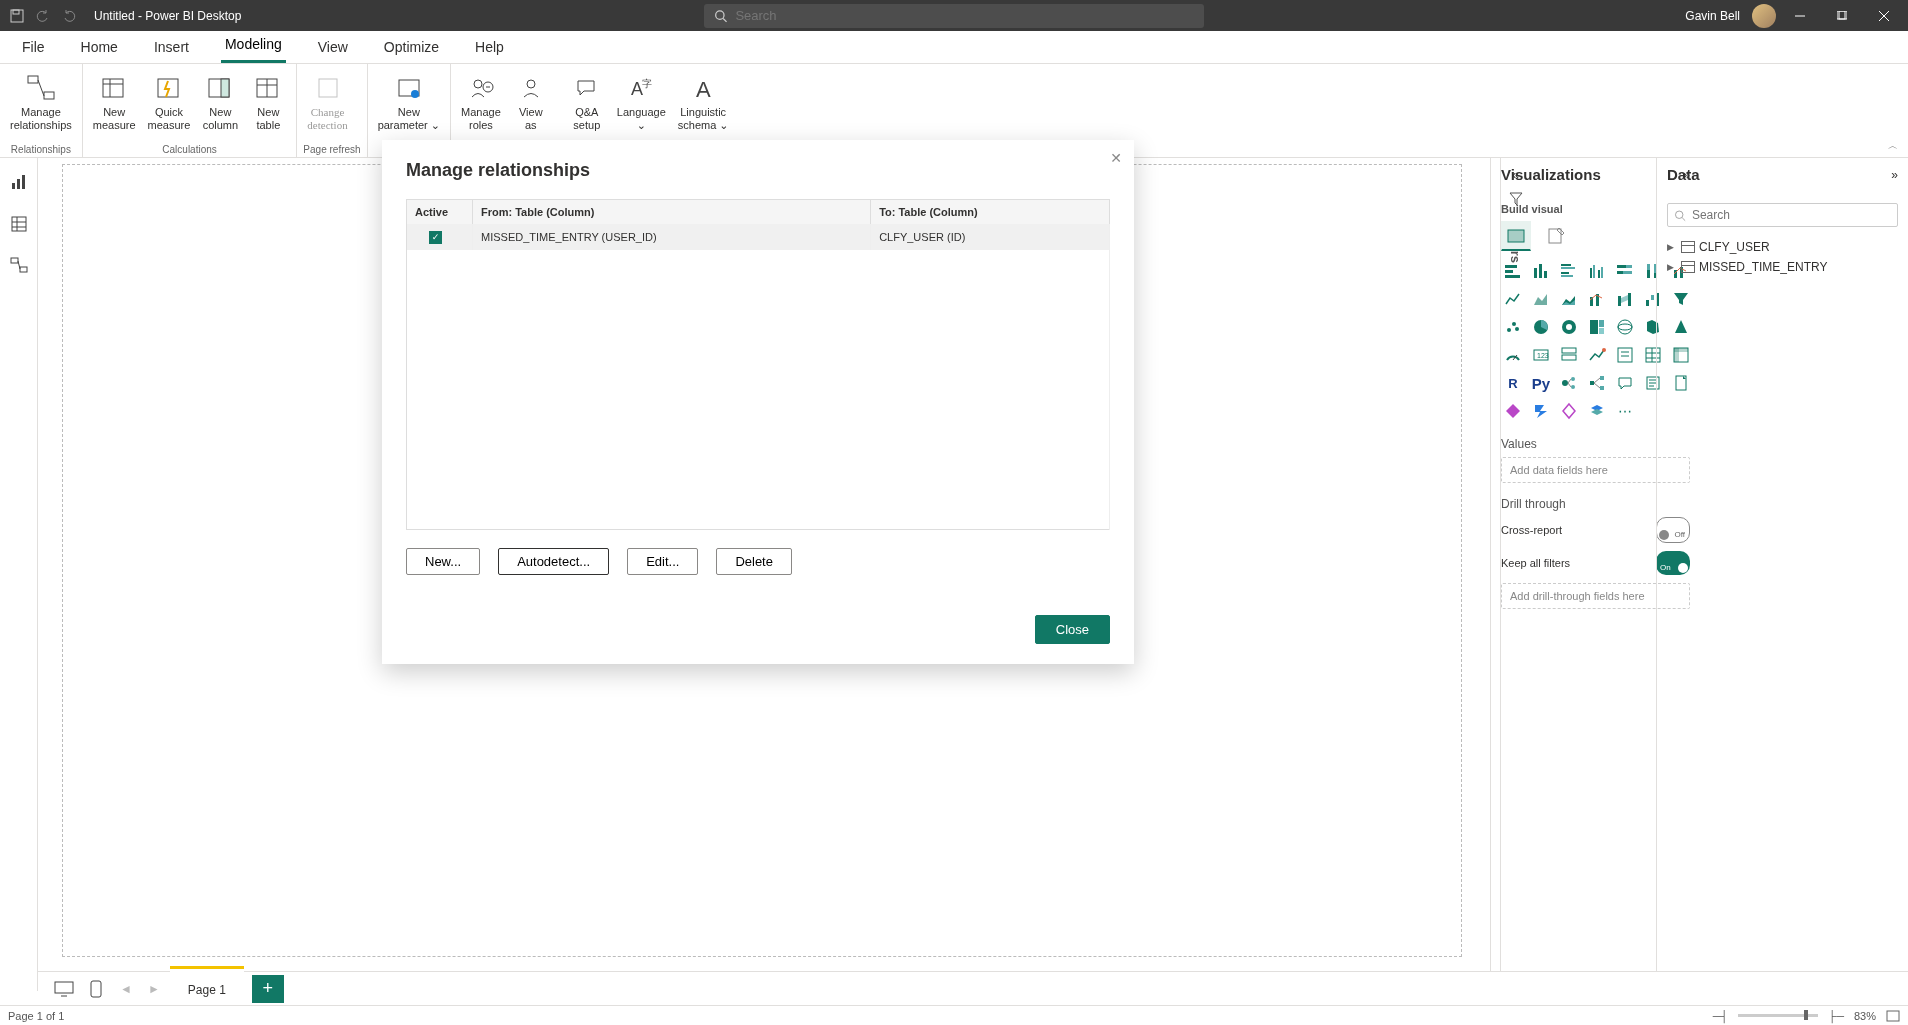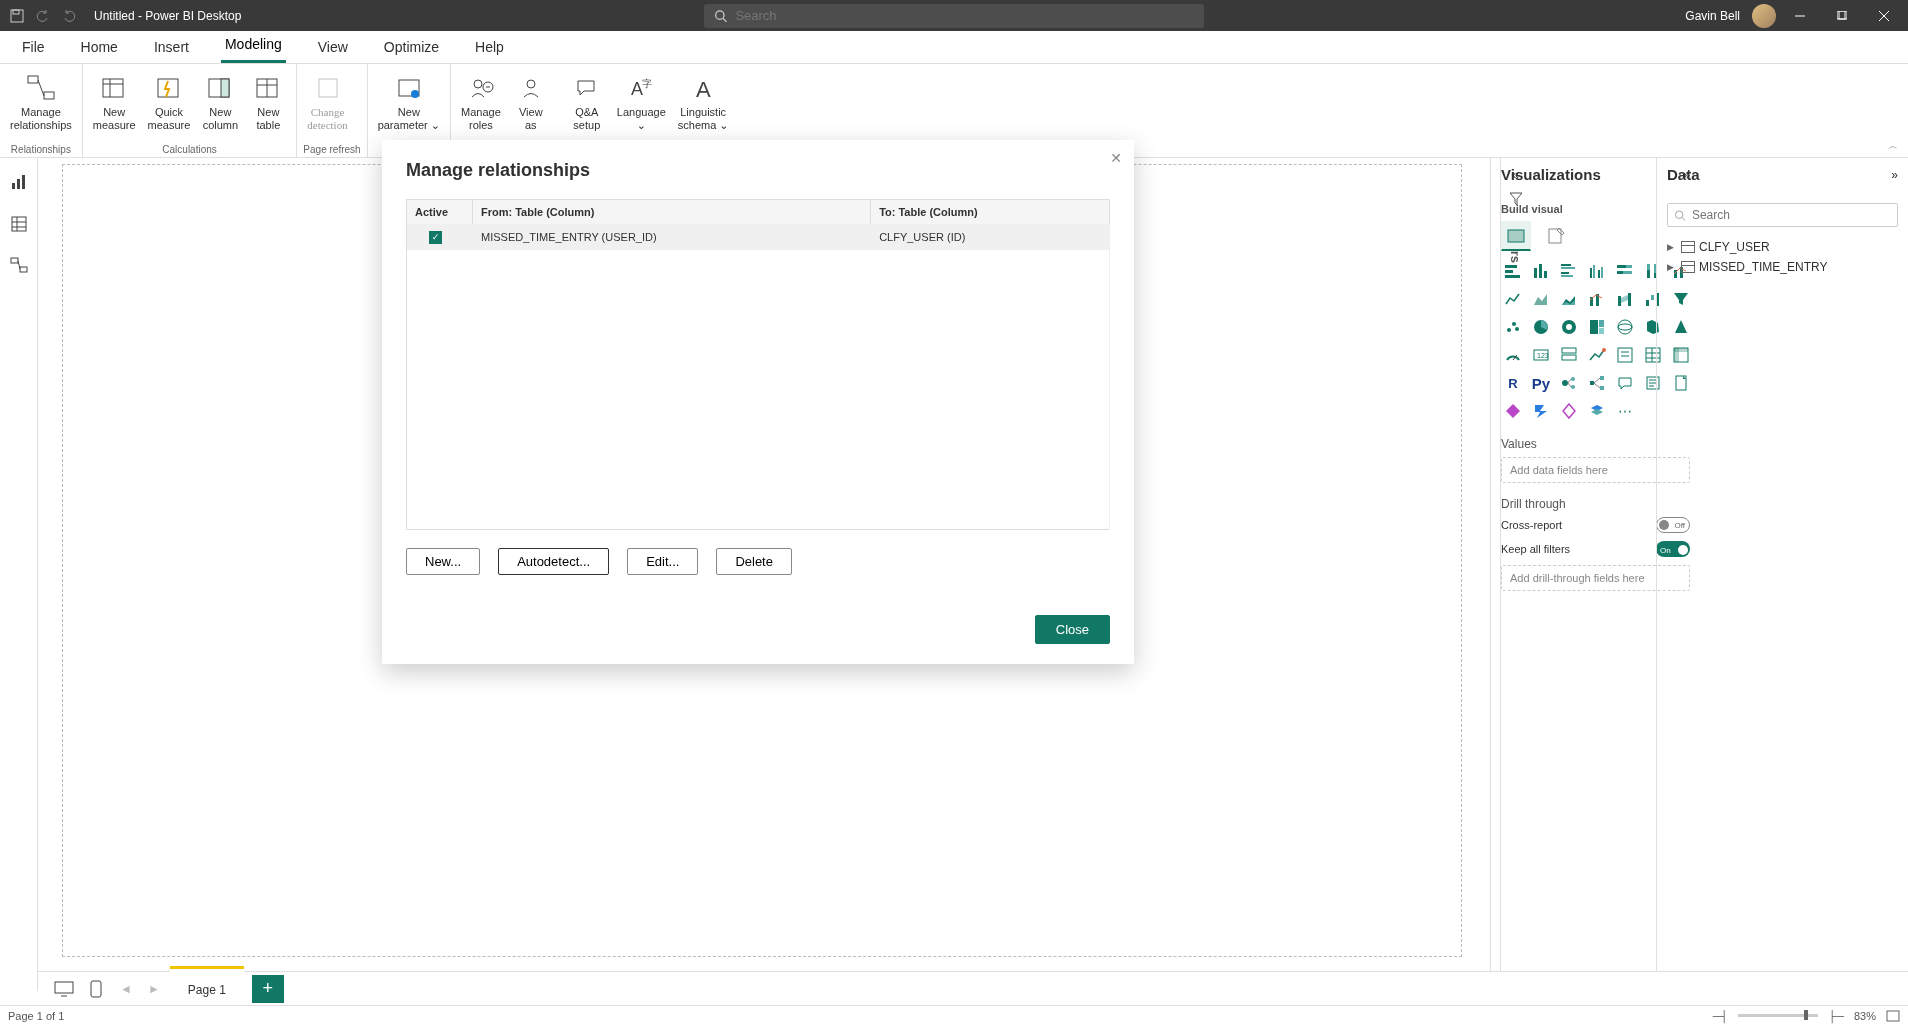--- a/index.html
+++ b/index.html
@@ -55,21 +55,21 @@
 .viz-tabs { display: flex; gap: 10px; margin-bottom: 8px; }
 .viz-tab { width: 30px; height: 30px; border: 1px solid transparent; display: flex; align-items: center; justify-content: center; }
 .viz-tab.active { background: #e8f2ef; border-bottom: 2px solid #117865; }
 .viz-grid { display: grid; grid-template-columns: repeat(7, 24px); gap: 4px 4px; margin-bottom: 14px; }
 .viz-icon { width: 24px; height: 24px; display: flex; align-items: center; justify-content: center; font-size: 14px; color: #117865; border: 1px solid transparent; }
 .viz-icon.special-r { color: #1a3e8c; font-weight: bold; font-size: 13px; }
 .viz-icon.special-py { color: #1a3e8c; font-weight: bold; font-size: 15px; }
 .field-section-title { font-size: 12px; color: #555; margin-bottom: 6px; }
 .field-well { border: 1px dashed #ccc; padding: 6px 8px; font-size: 11px; color: #888; border-radius: 2px; margin-bottom: 14px; }
 .toggle-row { display: flex; justify-content: space-between; align-items: center; font-size: 11px; margin-bottom: 8px; }
-.toggle { width: 34px; height: 16px; border-radius: 10px; position: relative; font-size: 8px; display: flex; align-items: flex-end; color: #fff; padding: 2px 4px; }
+.toggle { width: 34px; height: 16px; border-radius: 10px; position: relative; font-size: 8px; display: flex; align-items: flex-start; color: #fff; padding: 12px 4px; }
 .toggle.off { background: #fff; border: 1px solid #888; justify-content: flex-end; color: #666; }
 .toggle.off::before { content: ""; position: absolute; left: 2px; width: 10px; height: 10px; border-radius: 50%; background: #888; }
 .toggle.on { background: #117865; justify-content: flex-start; }
 .toggle.on::after { content: ""; position: absolute; right: 2px; width: 10px; height: 10px; border-radius: 50%; background: #fff; }
 
 
 .data-pane { position: absolute; right: 0; top: 158px; bottom: 54px; width: 252px; border-left: 1px solid #e1dfdd; padding: 8px 10px; }
 .data-search { border: 1px solid #ccc; border-radius: 2px; padding: 4px 6px; display: flex; align-items: center; gap: 6px; margin-bottom: 10px; }
 .data-search input { border: none; outline: none; width: 100%; font-size: 12px; }
 .data-table { display: flex; align-items: center; gap: 4px; font-size: 12px; padding: 3px 0; }

